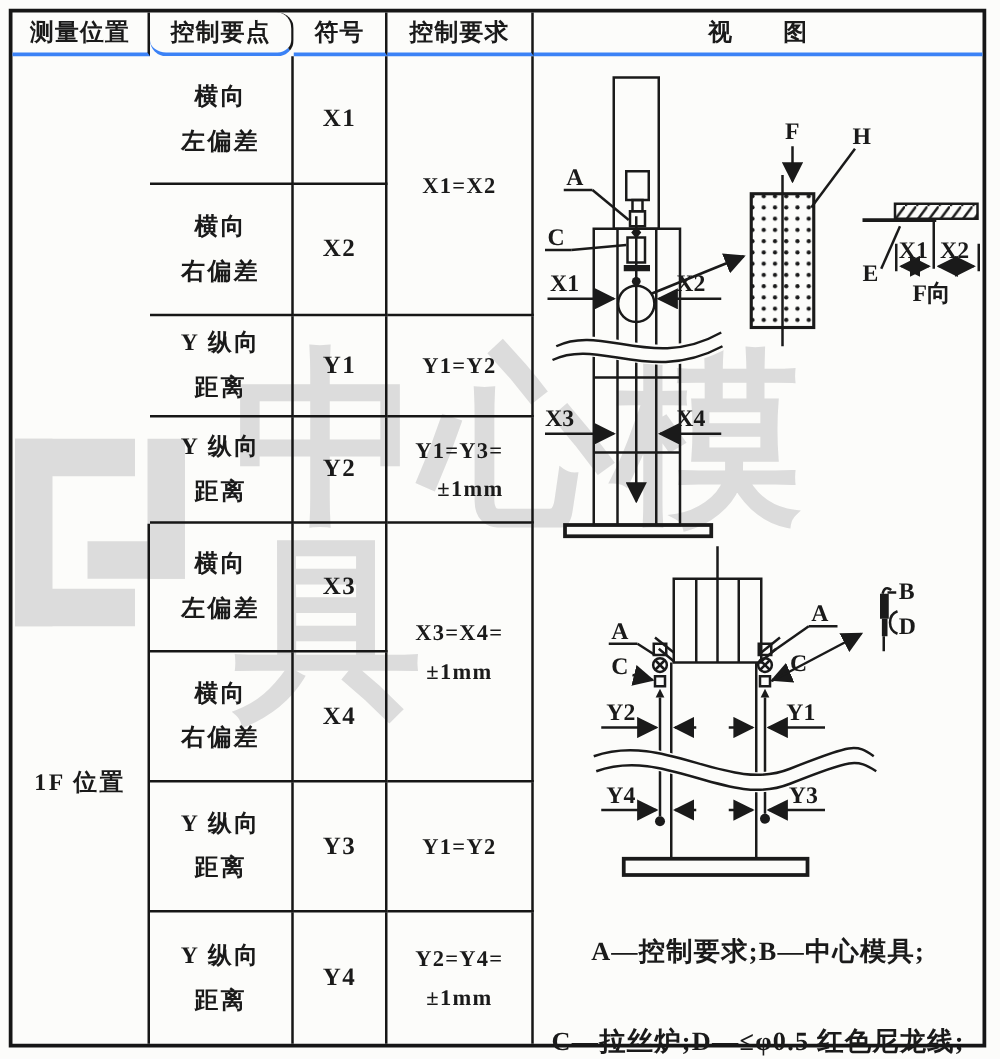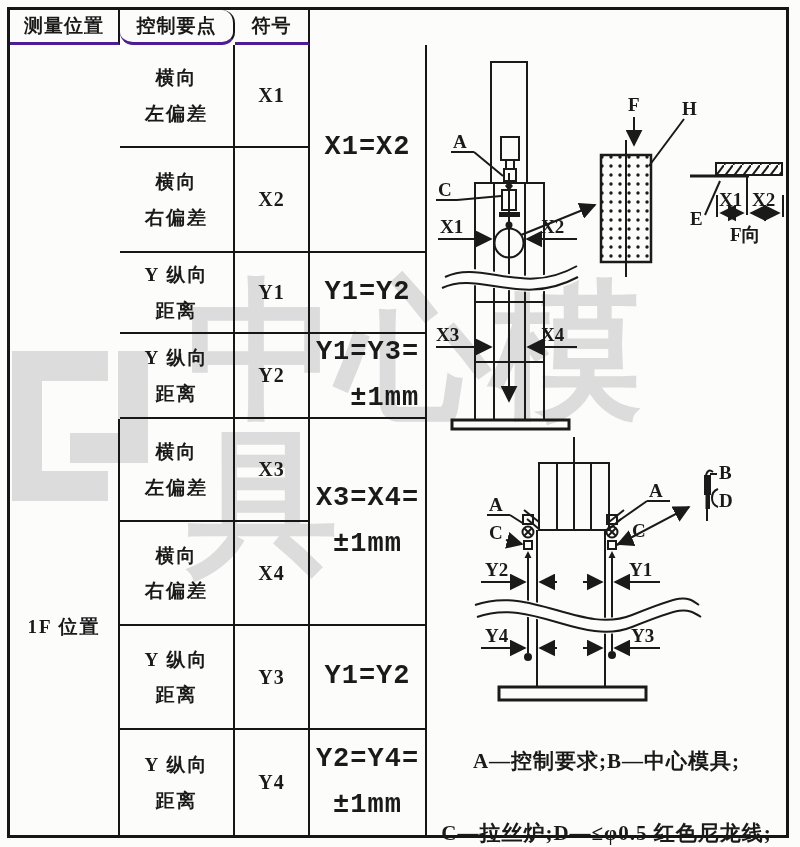--- a/index.html
+++ b/index.html
@@ -33,24 +33,24 @@
     grid-template-rows:35px 103px 105px 81px 85px 103px 104px 104px 1fr;
   }
   .cell{
     border-right:2px solid #161616;
     border-bottom:2px solid #161616;
     display:flex;align-items:center;justify-content:center;
     text-align:center;font-weight:bold;
     white-space:pre-line;
     background:transparent;
   }
-  .hdr{font-size:19px;letter-spacing:1px;border-bottom:3px solid #4c1d95;}
+  .hdr{font-size:19px;letter-spacing:1px;border-bottom:3px solid #3b82f6;}
   .cjk{font-size:19px;line-height:1.85;letter-spacing:2px;}
   .sym{font-size:20px;letter-spacing:1px;}
-  .req{font-size:27px;line-height:1.7;letter-spacing:1px;font-family:Liberation Mono, monospace;}
+  .req{font-size:18px;line-height:1.7;letter-spacing:1px;}
   .nbr{border-right:none;}
   .nbb{border-bottom:none;}
   .pos-inner{width:92px;display:inline-block;}
   
   .h1{grid-area:1/1/2/2;} .h2{grid-area:1/2/2/3;border-radius:13px;} .h3{grid-area:1/3/2/4;font-family:Liberation Serif, serif;}
   .h4{grid-area:1/4/2/5;} .h5{grid-area:1/5/2/6;}
   .pos1{grid-area:2/1/6/2;} .pos2{grid-area:6/1/10/2;}
   .p1{grid-area:2/2/3/3;} .p2{grid-area:3/2/4/3;} .p3{grid-area:4/2/5/3;} .p4{grid-area:5/2/6/3;}
   .p5{grid-area:6/2/7/3;} .p6{grid-area:7/2/8/3;} .p7{grid-area:8/2/9/3;} .p8{grid-area:9/2/10/3;}
   .s1{grid-area:2/3/3/4;} .s2{grid-area:3/3/4/4;} .s3{grid-area:4/3/5/4;} .s4{grid-area:5/3/6/4;}
@@ -88,20 +88,22 @@
     </svg>
     <div class="wm-text">中心模具</div>
   </div>
 
   <div class="doc">
     <div class="grid">
 
       <div class="cell hdr h1">测量位置</div>
       <div class="cell hdr h2">控制要点</div>
       <div class="cell hdr h3">符号</div>
+      <div class="cell hdr h4">控制要求</div>
+      <div class="cell hdr h5 nbr">视　　图</div>
 
       <div class="cell cjk pos2 nbb">
         <span>1F 位置</span>
       </div>
 
       <div class="cell cjk p1">横向
 左偏差</div>
       <div class="cell cjk p2">横向
 右偏差</div>
       <div class="cell cjk p3">Y 纵向

